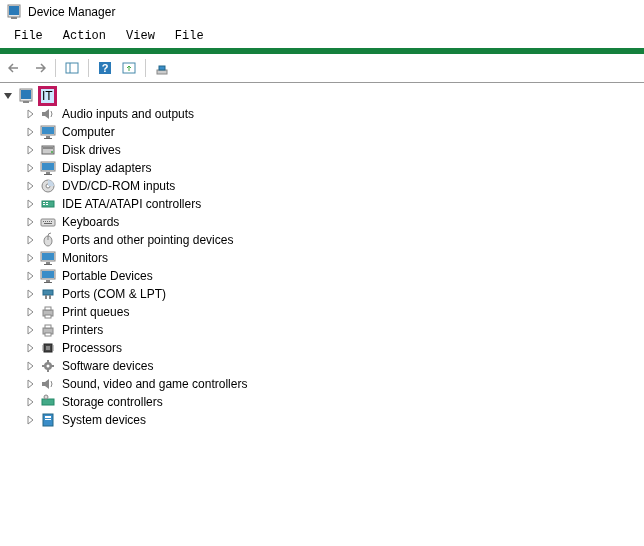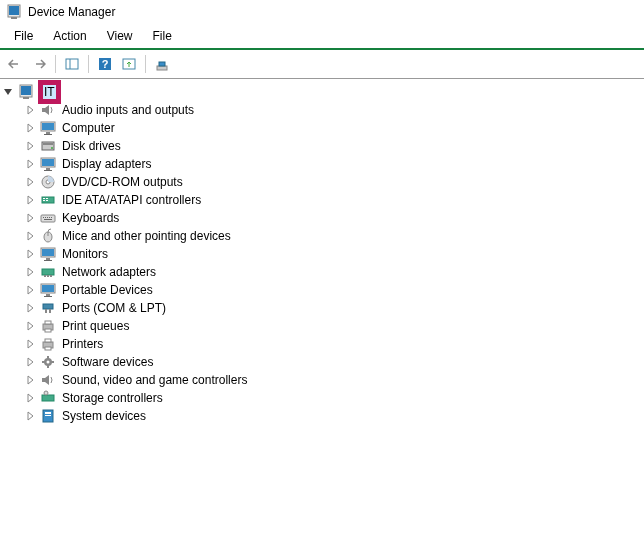--- a/index.html
+++ b/index.html
@@ -1,33 +1,33 @@
 <!DOCTYPE html>
 <html><head>
 <meta charset="utf-8">
 <style>
 * { box-sizing: border-box; margin: 0; padding: 0; }
 body { font-family: "Segoe UI", Tahoma, sans-serif; font-size: 12px; background: #fff; color: #000; width: 644px; }
 .titlebar { display: flex; align-items: center; padding: 4px 6px; height: 24px; }
 .titlebar-icon { width: 16px; height: 16px; margin-right: 6px; }
 .titlebar-text { font-size: 12px; }
-.menubar { display: flex; padding: 2px 4px; border-bottom: 2px solid #15803d; }
+.menubar { display: flex; padding: 2px 4px; border-bottom: 6px solid #15803d; font-family: Liberation Mono, monospace; }
 .menu-item { padding: 3px 10px; cursor: default; }
 .toolbar { display: flex; align-items: center; padding: 3px 4px; border-bottom: 1px solid #999; gap: 2px; }
 .tool-btn { width: 22px; height: 22px; display: flex; align-items: center; justify-content: center; border: 1px solid transparent; }
 .tool-sep { width: 1px; height: 18px; background: #ccc; margin: 0 3px; }
 .tree { padding: 4px 0; background: #fff; height: 480px; overflow: auto; }
 .tree-row { display: flex; align-items: center; height: 18px; padding-left: 4px; white-space: nowrap; }
 .tree-row.root { padding-left: 2px; }
 .tree-row.child { padding-left: 24px; }
 .arrow { width: 12px; height: 12px; display: flex; align-items: center; justify-content: center; color: #666; font-size: 10px; cursor: pointer; }
 .arrow.expanded { color: #000; }
 .node-icon { width: 16px; height: 16px; margin: 0 4px; display: flex; align-items: center; justify-content: center; }
 .node-label { padding: 0 2px; cursor: default; }
-.node-label.selected { background: #cce8ff; border: 5px solid #be185d; padding: 0 1px; }
+.node-label.selected { background: #cce8ff; border: 3px solid #be185d; padding: 0 1px; }
 svg { display: block; }
 </style>
 </head>
 <body>
 
 <svg width="0" height="0" style="position:absolute">
 <defs>
 <g id="i-computer">
         <rect x="2" y="1" width="12" height="12" fill="#e8e8e8" stroke="#888"></rect>
         <rect x="3" y="2" width="10" height="9" fill="#2a7ab8"></rect>
@@ -267,21 +267,21 @@
         <span class="arrow">
           <svg width="12" height="12" viewBox="0 0 12 12">
             <use href="#i-arrow-r"></use>
           </svg>
         </span>
         <span class="node-icon">
           <svg width="16" height="16" viewBox="0 0 16 16">
             <use href="#i-dvd"></use>
           </svg>
         </span>
-        <span class="node-label">DVD/CD-ROM outputs</span>
+        <span class="node-label">DVD/CD-ROM inputs</span>
       </div>
       <div class="tree-row child">
         <span class="arrow">
           <svg width="12" height="12" viewBox="0 0 12 12">
             <use href="#i-arrow-r"></use>
           </svg>
         </span>
         <span class="node-icon">
           <svg width="16" height="16" viewBox="0 0 16 16">
             <use href="#i-ide"></use>
@@ -306,21 +306,21 @@
         <span class="arrow">
           <svg width="12" height="12" viewBox="0 0 12 12">
             <use href="#i-arrow-r"></use>
           </svg>
         </span>
         <span class="node-icon">
           <svg width="16" height="16" viewBox="0 0 16 16">
             <use href="#i-mouse"></use>
           </svg>
         </span>
-        <span class="node-label">Mice and other pointing devices</span>
+        <span class="node-label">Ports and other pointing devices</span>
       </div>
       <div class="tree-row child">
         <span class="arrow">
           <svg width="12" height="12" viewBox="0 0 12 12">
             <use href="#i-arrow-r"></use>
           </svg>
         </span>
         <span class="node-icon">
           <svg width="16" height="16" viewBox="0 0 16 16">
             <use href="#i-monitor"></use>
@@ -329,33 +329,20 @@
         <span class="node-label">Monitors</span>
       </div>
       <div class="tree-row child">
         <span class="arrow">
           <svg width="12" height="12" viewBox="0 0 12 12">
             <use href="#i-arrow-r"></use>
           </svg>
         </span>
         <span class="node-icon">
           <svg width="16" height="16" viewBox="0 0 16 16">
-            <use href="#i-network"></use>
-          </svg>
-        </span>
-        <span class="node-label">Network adapters</span>
-      </div>
-      <div class="tree-row child">
-        <span class="arrow">
-          <svg width="12" height="12" viewBox="0 0 12 12">
-            <use href="#i-arrow-r"></use>
-          </svg>
-        </span>
-        <span class="node-icon">
-          <svg width="16" height="16" viewBox="0 0 16 16">
             <use href="#i-monitor"></use>
           </svg>
         </span>
         <span class="node-label">Portable Devices</span>
       </div>
       <div class="tree-row child">
         <span class="arrow">
           <svg width="12" height="12" viewBox="0 0 12 12">
             <use href="#i-arrow-r"></use>
           </svg>
@@ -385,20 +372,33 @@
           <svg width="12" height="12" viewBox="0 0 12 12">
             <use href="#i-arrow-r"></use>
           </svg>
         </span>
         <span class="node-icon">
           <svg width="16" height="16" viewBox="0 0 16 16">
             <use href="#i-printer"></use>
           </svg>
         </span>
         <span class="node-label">Printers</span>
+      </div>
+      <div class="tree-row child">
+        <span class="arrow">
+          <svg width="12" height="12" viewBox="0 0 12 12">
+            <use href="#i-arrow-r"></use>
+          </svg>
+        </span>
+        <span class="node-icon">
+          <svg width="16" height="16" viewBox="0 0 16 16">
+            <use href="#i-chip"></use>
+          </svg>
+        </span>
+        <span class="node-label">Processors</span>
       </div>
       <div class="tree-row child">
         <span class="arrow">
           <svg width="12" height="12" viewBox="0 0 12 12">
             <use href="#i-arrow-r"></use>
           </svg>
         </span>
         <span class="node-icon">
           <svg width="16" height="16" viewBox="0 0 16 16">
             <use href="#i-gear"></use>

